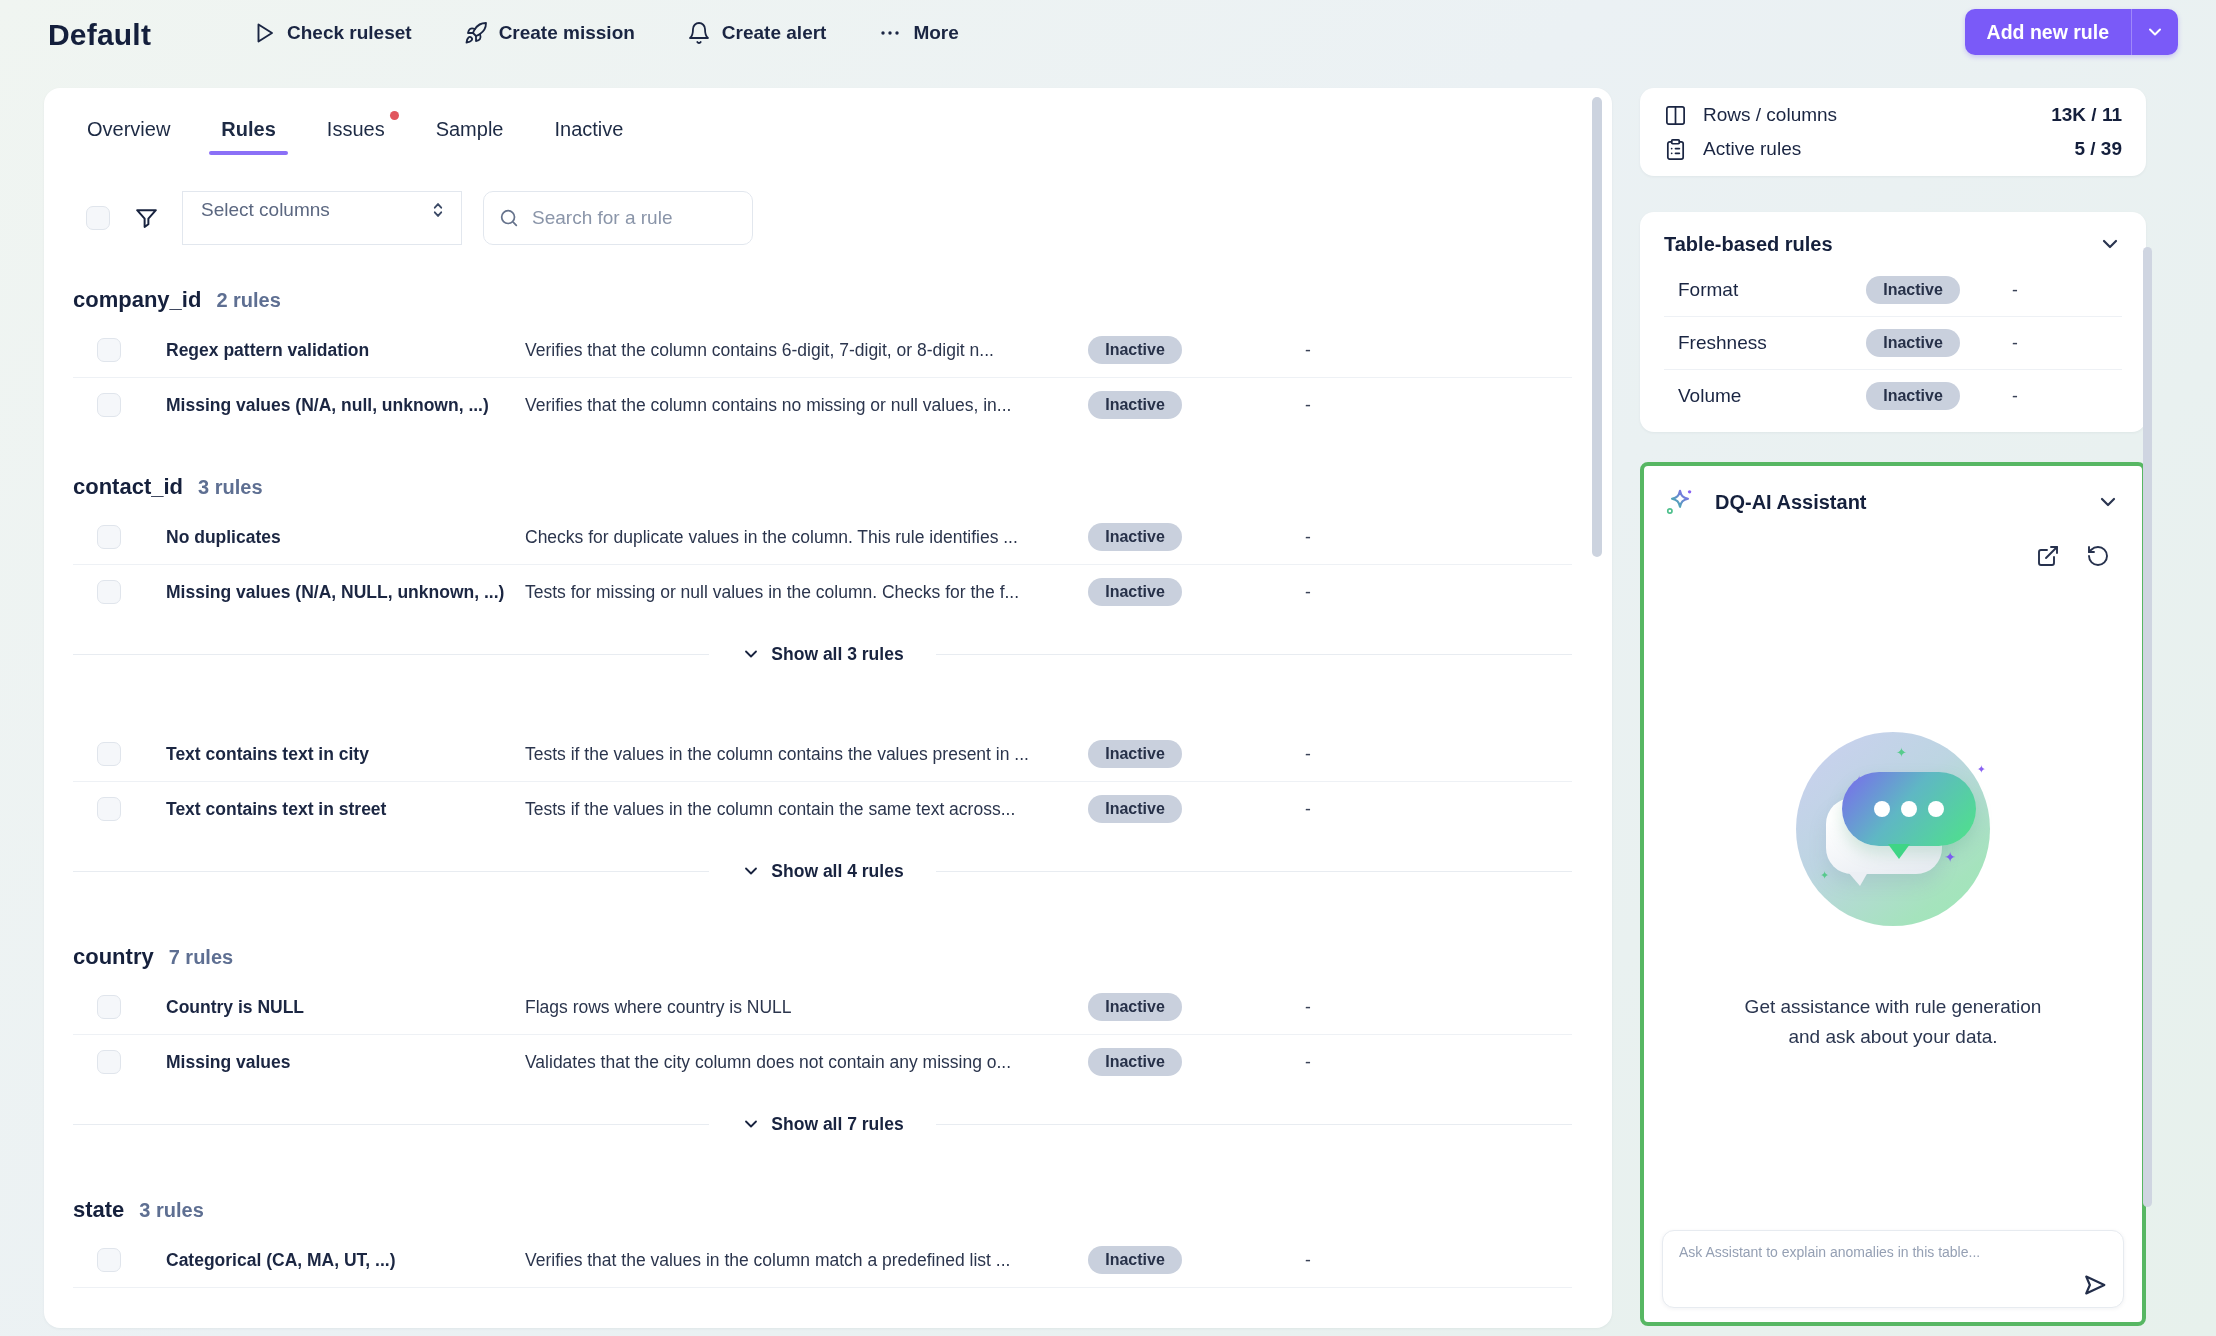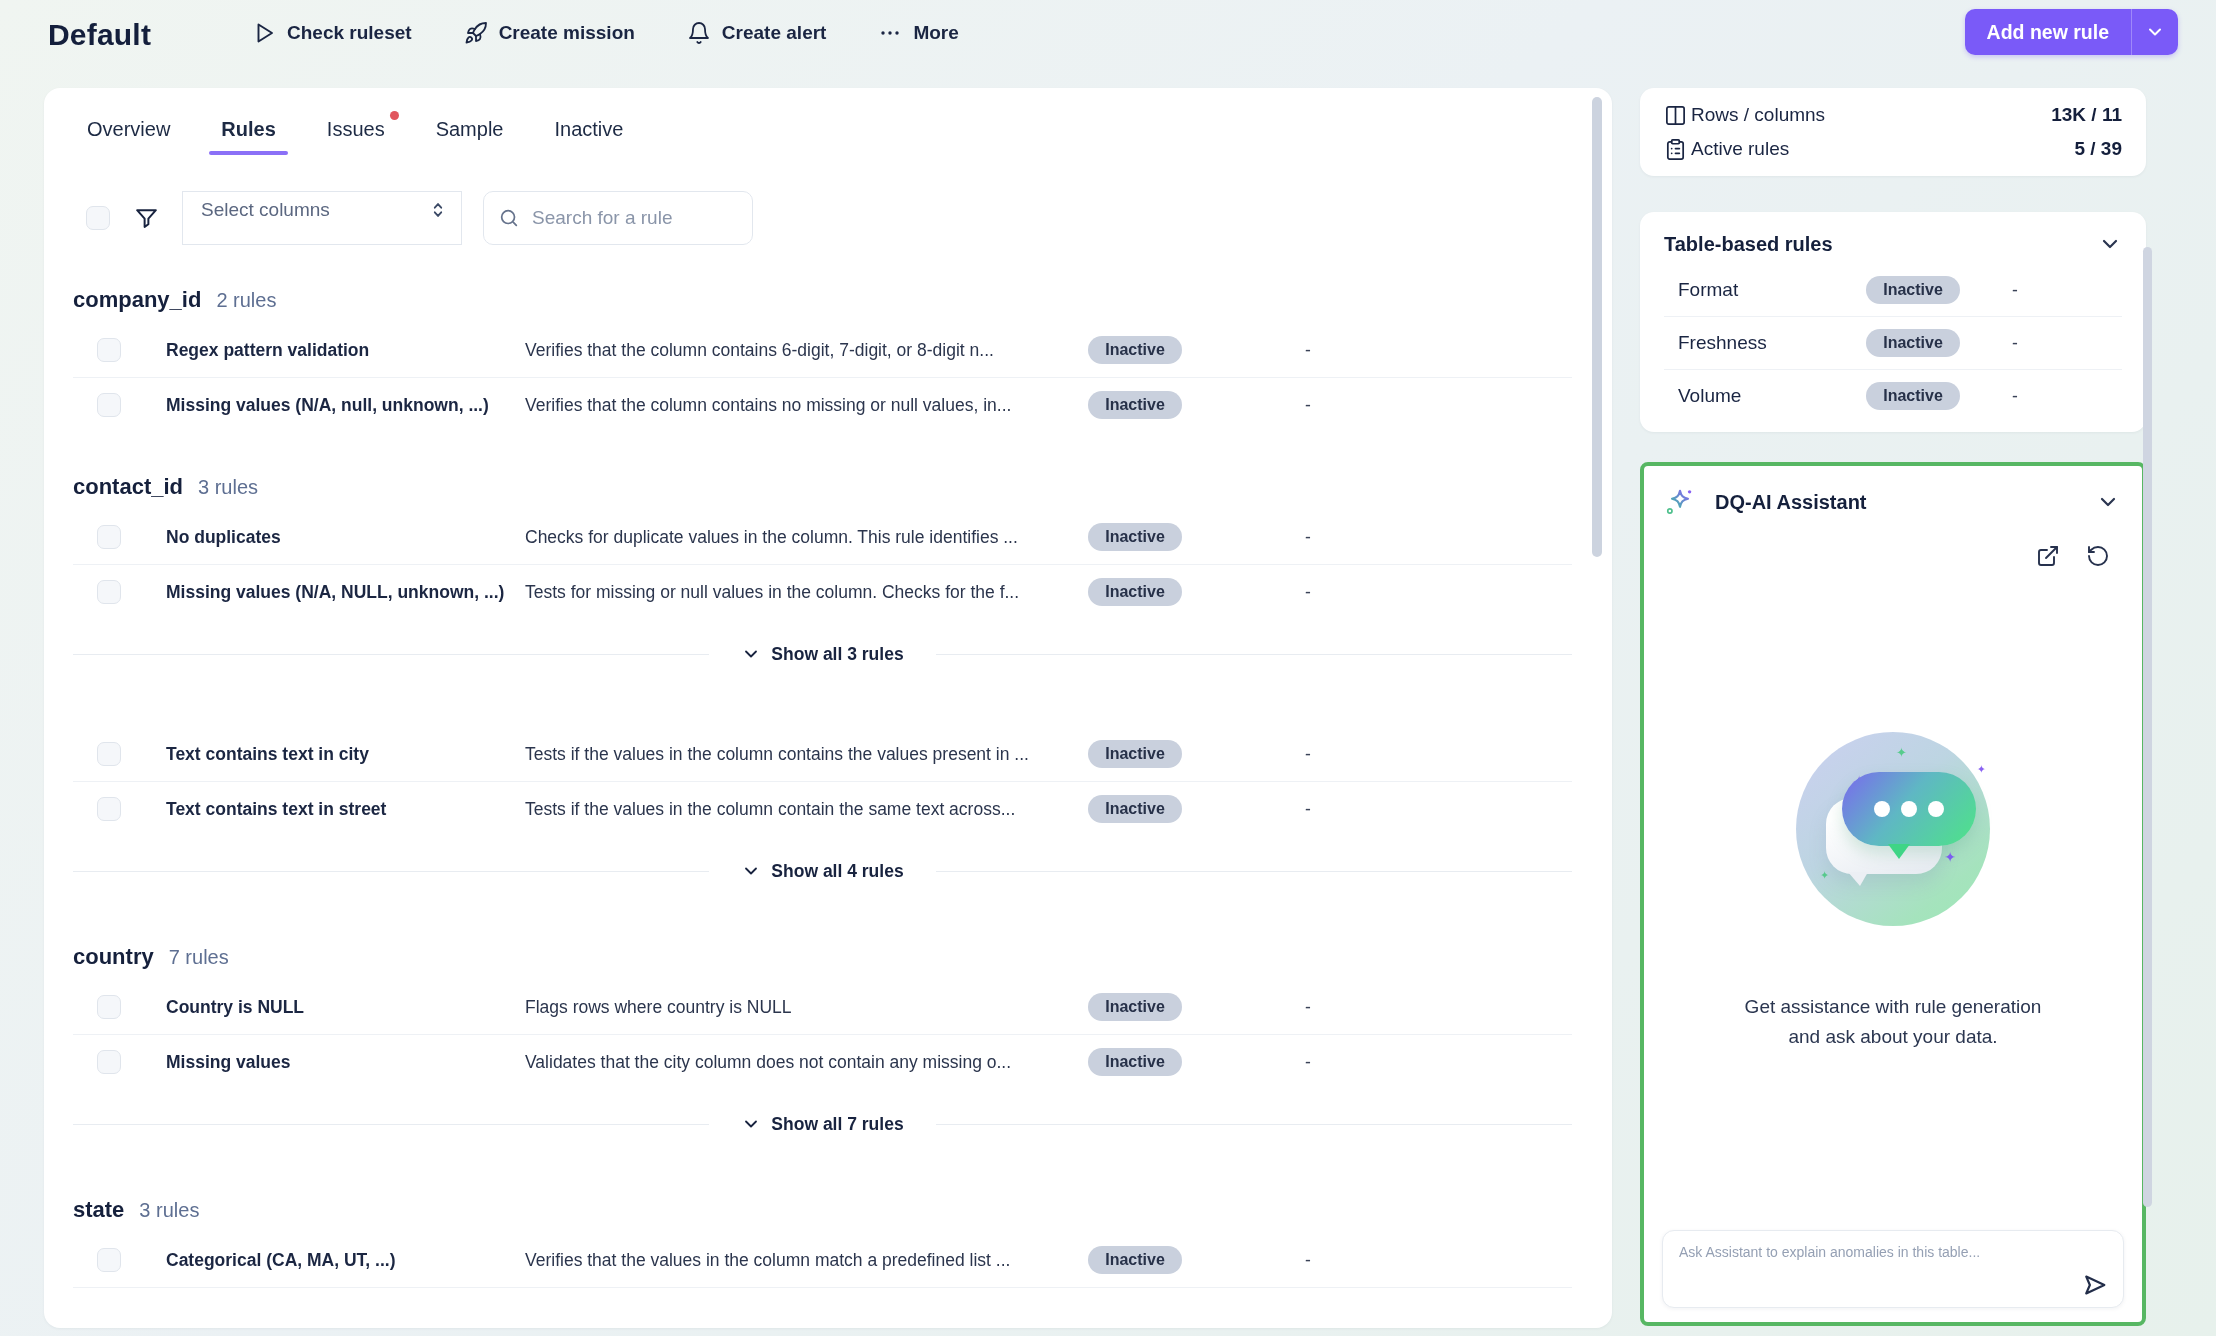--- a/index.html
+++ b/index.html
@@ -42,38 +42,38 @@
   .select-box .grow{flex:1;}
   .sort-carets{width:22px;height:22px;color:#3c4a66;}
   .search-box{margin-left:21px;width:270px;height:54px;border:1px solid #e2e7ee;border-radius:10px;display:flex;align-items:center;padding:0 14px;box-sizing:border-box;gap:10px;background:#fff;}
   .search-icon{width:22px;height:22px;color:#66738c;flex:none;}
   .search-box input{border:none;outline:none;font:inherit;font-size:19px;color:#1d2a44;width:100%;background:transparent;}
   .search-box input::placeholder{color:#8a95a9;}
 
   .rule-section{margin-top:42px;}
   .section-header{display:flex;align-items:baseline;gap:15px;margin-bottom:10px;}
   .section-name{font-size:22px;font-weight:700;color:#15203c;}
-  .section-count{font-size:20px;font-weight:400;color:#5e6f92;}
+  .section-count{font-size:20px;font-weight:700;color:#5e6f92;}
   .rule-row{display:grid;grid-template-columns:24px 404px 540px 140px auto;align-items:center;height:54px;padding-left:24px;}
   .rule-row + .rule-row{border-top:1px solid #eef1f5;}
   .rule-name{padding-left:45px;font-size:17.5px;font-weight:600;color:#1b2642;white-space:nowrap;overflow:hidden;}
   .rule-desc{font-size:17.5px;color:#2b354d;white-space:nowrap;overflow:hidden;}
   .badge-cell{display:flex;justify-content:center;}
   .badge{background:#c9d0dd;color:#273149;font-size:16px;font-weight:600;padding:5px 17px;border-radius:999px;white-space:nowrap;}
   .rule-value{padding-left:100px;font-size:17.5px;color:#3a4358;}
   .show-all-row{display:flex;align-items:center;height:62px;margin-top:4px;}
   .show-all-row::before,.show-all-row::after{content:'';flex:1;height:1px;background:#e8ecf1;}
   .show-all-btn{display:flex;align-items:center;gap:10px;background:none;border:none;font:inherit;font-size:17.5px;font-weight:600;color:#18233f;margin:0 26px;cursor:pointer;}
   .show-chev{width:20px;height:20px;color:#18233f;}
   .main-scroll-thumb{position:absolute;right:10px;top:9px;width:10px;height:460px;border-radius:5px;background:#ccd3df;cursor:pointer;}
 
   
   .sidebar{position:absolute;left:1640px;top:88px;width:506px;height:1248px;}
   .stats-card{position:absolute;top:0;left:0;right:0;height:88px;border-radius:14px;padding:10px 24px;box-sizing:border-box;display:flex;flex-direction:column;justify-content:space-around;}
-  .stat-row{display:flex;align-items:center;gap:4px;justify-content:flex-end;}
+  .stat-row{display:flex;align-items:center;gap:16px;justify-content:flex-end;}
   .stat-icon{width:23px;height:23px;color:#1a2542;flex:none;}
   .stat-label{font-size:19px;font-weight:500;color:#1a2542;flex:1;}
   .stat-value{font-size:19px;font-weight:700;color:#141f3c;}
 
   .table-card{position:absolute;top:124px;left:0;right:0;border-radius:14px;padding:20px 24px 10px;box-sizing:border-box;}
   .table-card-header{display:flex;align-items:center;margin-bottom:8px;}
   .table-card-title{font-size:20px;font-weight:700;color:#15203c;flex:1;}
   .chevron-btn{width:24px;height:24px;color:#2a3550;background:none;border:none;padding:0;cursor:pointer;}
   .tr-row{display:grid;grid-template-columns:150px 170px auto;align-items:center;height:52px;padding-left:14px;}
   .tr-row + .tr-row{border-top:1px solid #eef1f5;}

